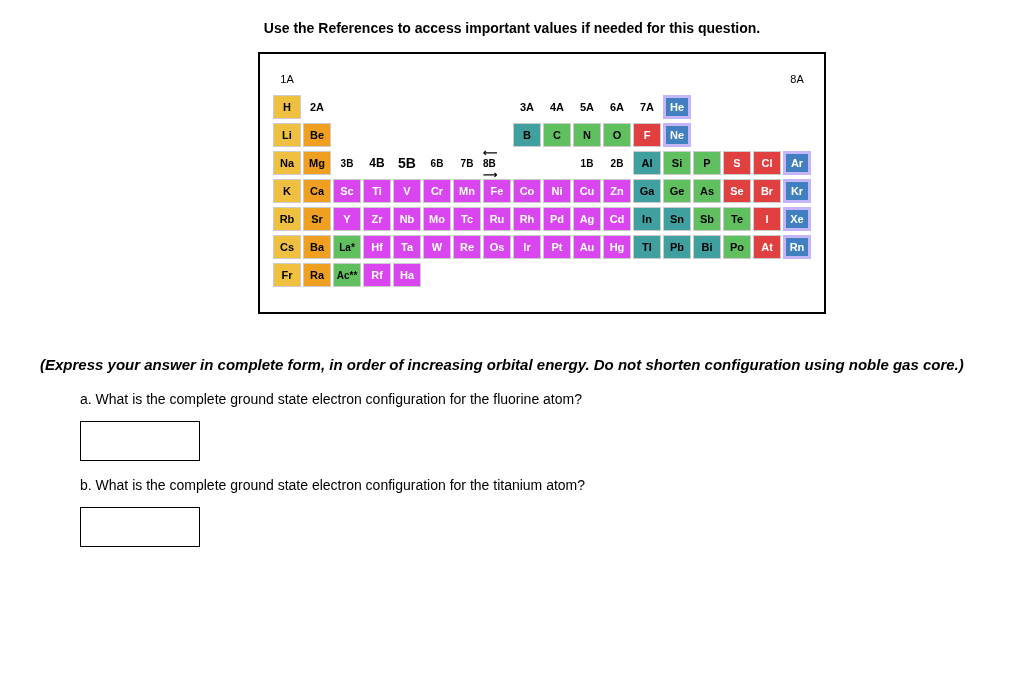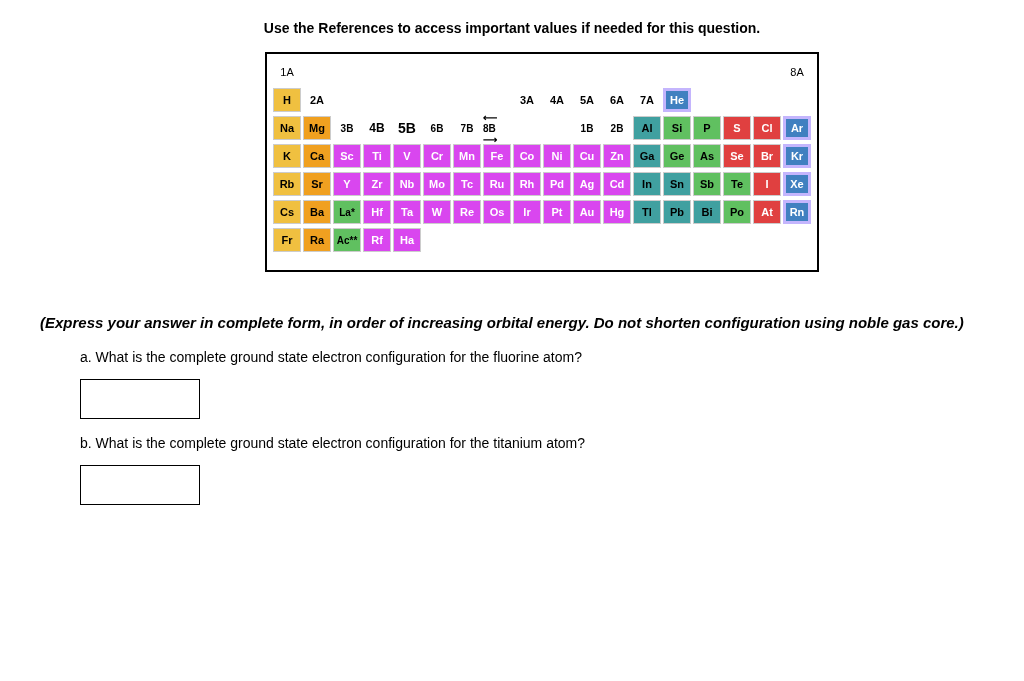--- a/index.html
+++ b/index.html
@@ -12,21 +12,21 @@
     }
     .header-text {
       text-align: center;
       font-weight: bold;
       font-size: 14px;
       margin-bottom: 16px;
     }
     .periodic-table-wrapper {
       border: 2px solid #000;
       display: inline-block;
-      padding: 5px;
+      padding: 12px;
       margin-bottom: 20px;
       margin-left: 60px;
     }
     .pt-row {
       display: flex;
       align-items: center;
       margin-bottom: 2px;
     }
     .cell {
       width: 28px;
@@ -108,20 +108,36 @@
     <div class="cell c-none"></div>
     <div class="cell c-none"></div>
     <div class="cell c-none" style="font-size:11px;">3A</div>
     <div class="cell c-none" style="font-size:11px;">4A</div>
     <div class="cell c-none" style="font-size:11px;">5A</div>
     <div class="cell c-none" style="font-size:11px;">6A</div>
     <div class="cell c-none" style="font-size:11px;">7A</div>
     <div class="cell c-blue">He</div>
   </div>
 
+  <div class="pt-row">
+    <div class="cell c-yellow">Li</div>
+    <div class="cell c-orange">Be</div>
+    <div class="cell c-none"></div>
+    <div class="cell c-none"></div>
+    <div class="cell c-none"></div>
+    <div class="cell c-none"></div>
+    <div class="cell c-none"></div>
+    <div class="cell c-none"></div>
+    <div class="cell c-teal">B</div>
+    <div class="cell c-green">C</div>
+    <div class="cell c-green">N</div>
+    <div class="cell c-green">O</div>
+    <div class="cell c-red">F</div>
+    <div class="cell c-blue">Ne</div>
+  </div>
 
   <div class="pt-row">
     <div class="cell c-yellow">Na</div>
     <div class="cell c-orange">Mg</div>
     <div class="cell c-none" style="font-size:10px;">3B</div>
     <div class="cell c-none" style="font-size:12px;">4B</div>
     <div class="cell c-none" style="font-size:14px;">5B</div>
     <div class="cell c-none" style="font-size:10px;">6B</div>
     <div class="cell c-none" style="font-size:10px;">7B</div>
     <div class="cell c-none" style="font-size:10px;">⟵ 8B ⟶</div>

